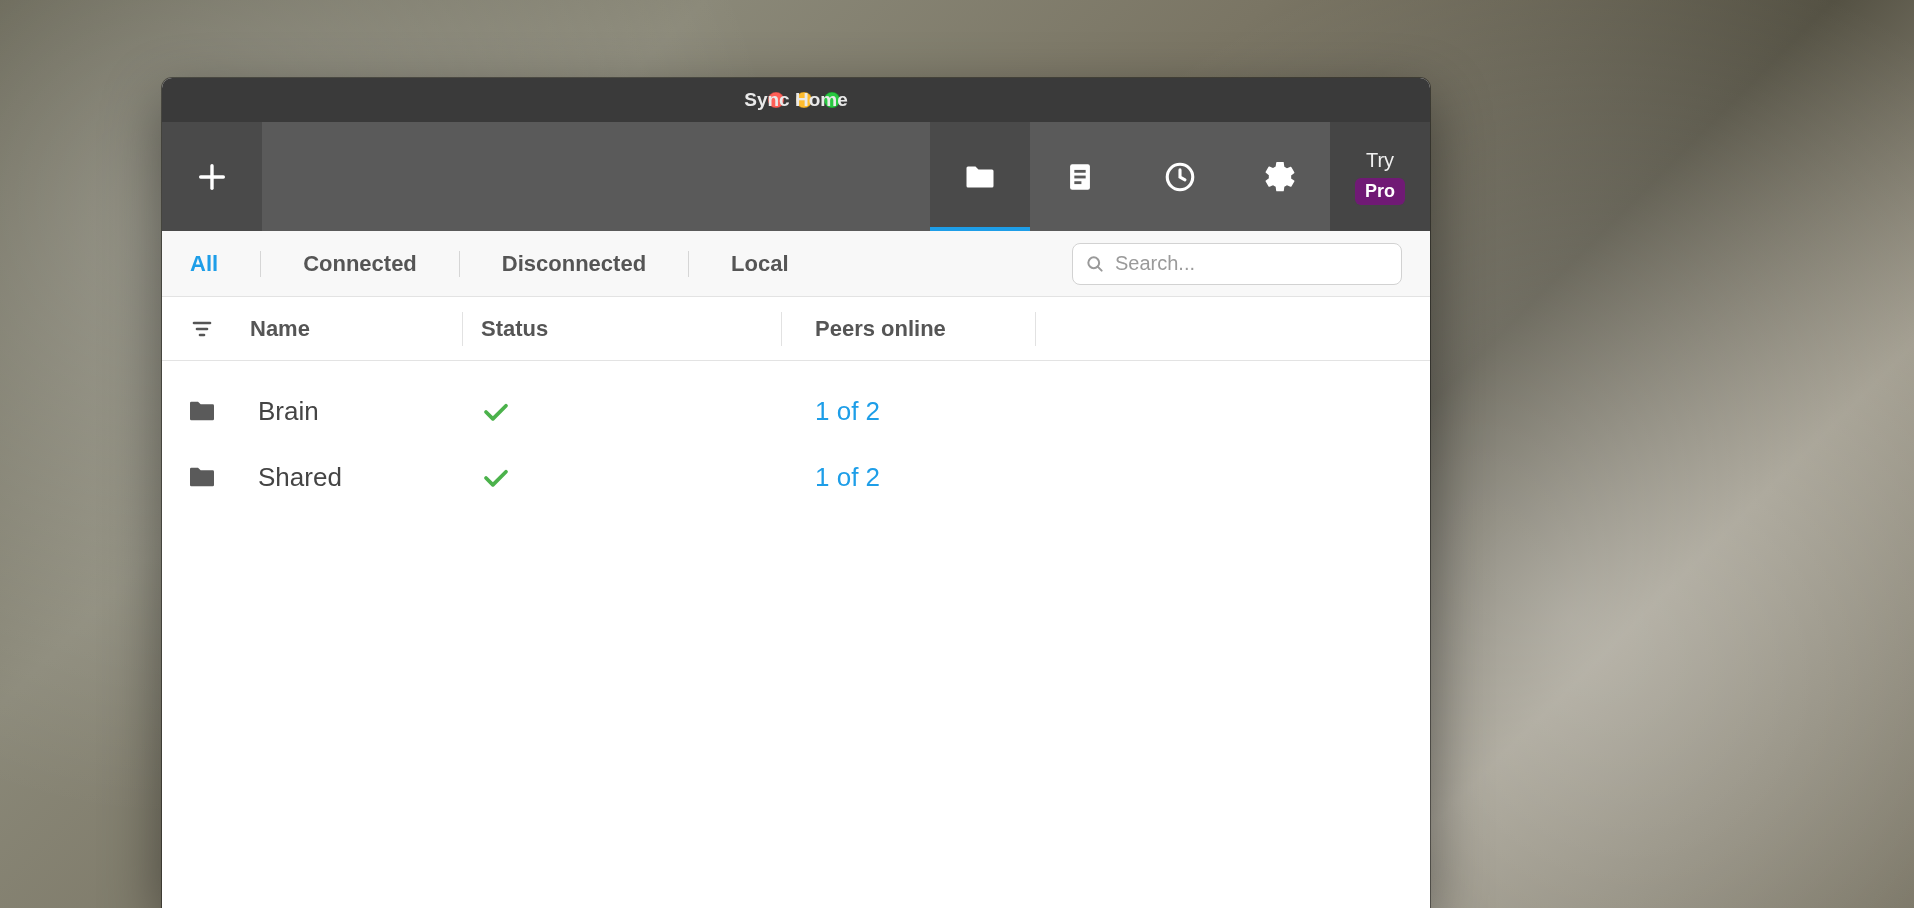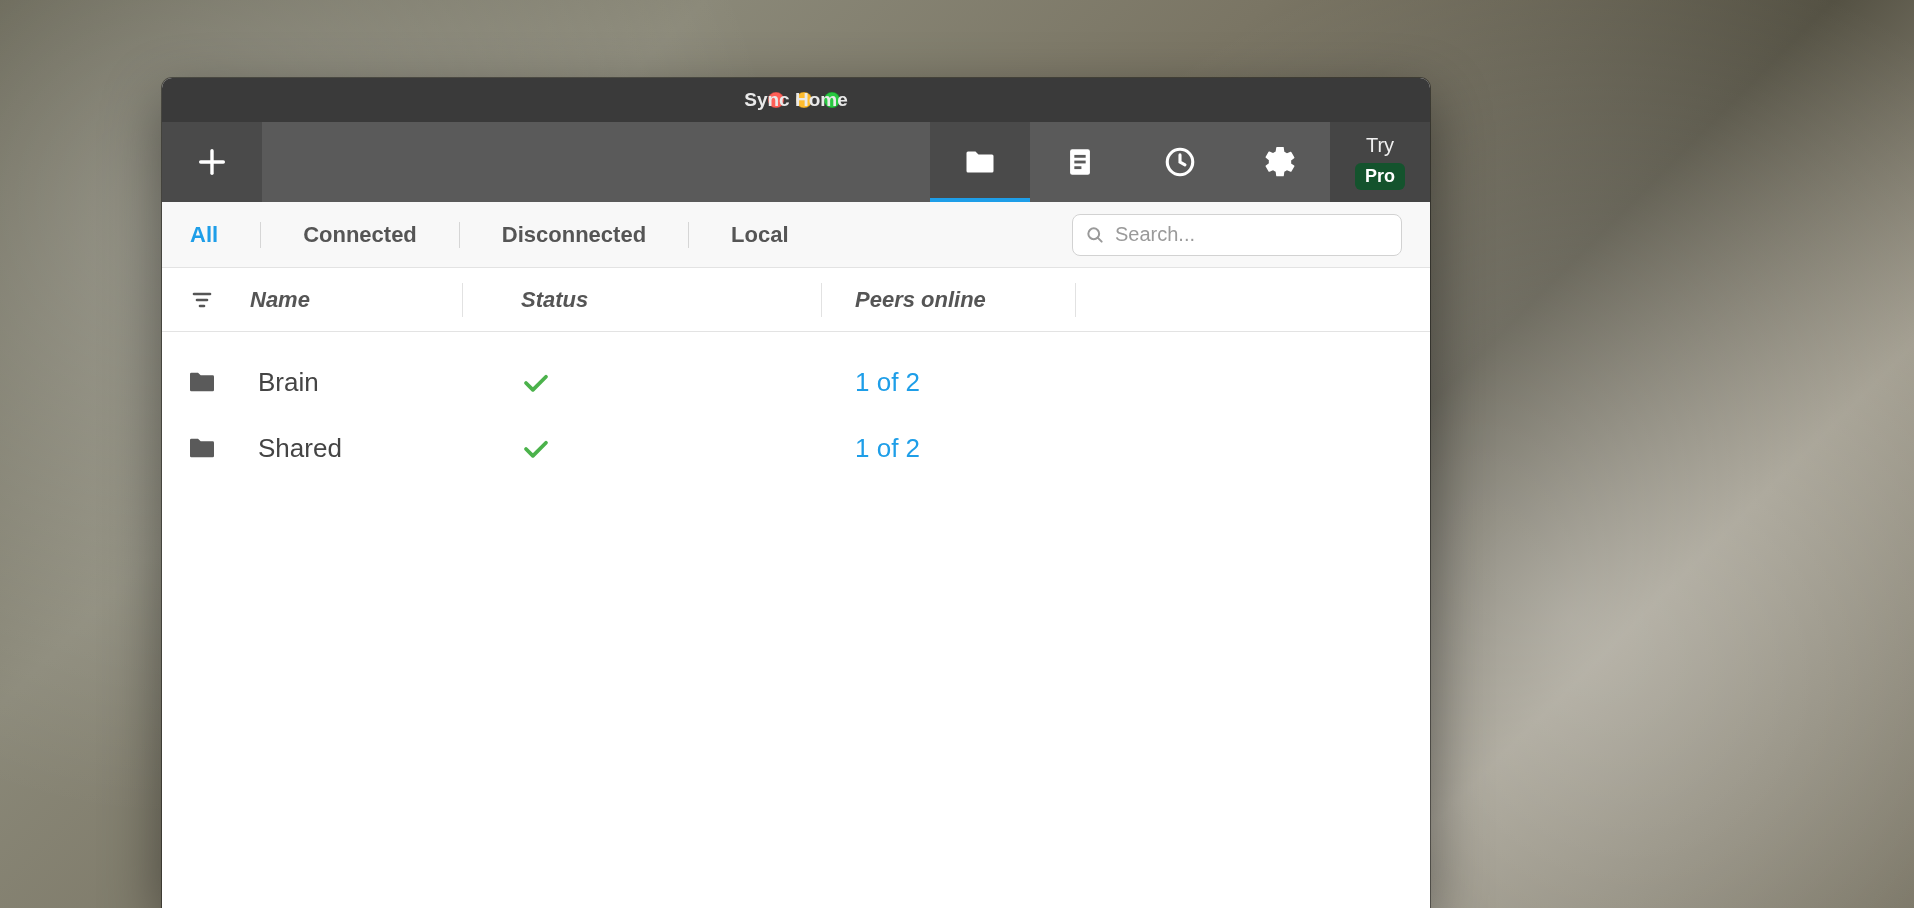--- a/index.html
+++ b/index.html
@@ -55,21 +55,21 @@
     position: absolute;
     left: 0; right: 0;
     text-align: center;
     color: #e9e9e9;
     font-size: 19px;
     font-weight: 600;
     pointer-events: none;
   }
   
   .toolbar {
-    height: 80px;
+    height: 109px;
     background: #5a5a5a;
     display: flex;
     align-items: stretch;
   }
   .tool-btn {
     width: 100px;
     display: flex;
     align-items: center;
     justify-content: center;
     position: relative;
@@ -94,21 +94,21 @@
     flex-direction: column;
     align-items: center;
     justify-content: center;
     gap: 6px;
   }
   .try-col .try-text {
     color: #f0f0f0;
     font-size: 20px;
   }
   .pro-badge {
-    background: #14532d;
+    background: #701a75;
     color: #ffffff;
     font-weight: 700;
     font-size: 18px;
     padding: 3px 10px;
     border-radius: 6px;
   }
   svg { display: block; }
 
   
   .filterbar {
@@ -159,25 +159,24 @@
 
   
   .headerrow {
     height: 64px;
     border-bottom: 1px solid #e3e3e3;
     display: flex;
     align-items: center;
     font-size: 22px;
     font-weight: 600;
     color: #555;
-    font-style: italic;
   }
   .col-icon { width: 80px; display:flex; align-items:center; justify-content:center; }
   .col-name { width: 220px; padding-left: 8px; }
-  .col-status { width: 300px; margin-left: 40px; }
+  .col-status { width: 300px; }
   .col-peers { width: 220px; margin-left: 15px; }
   .col-sep {
     width: 1px;
     height: 34px;
     background: #e2e2e2;
     margin-right: 18px;
   }
 
   
   .rows { flex: 1; background: #fff; }

